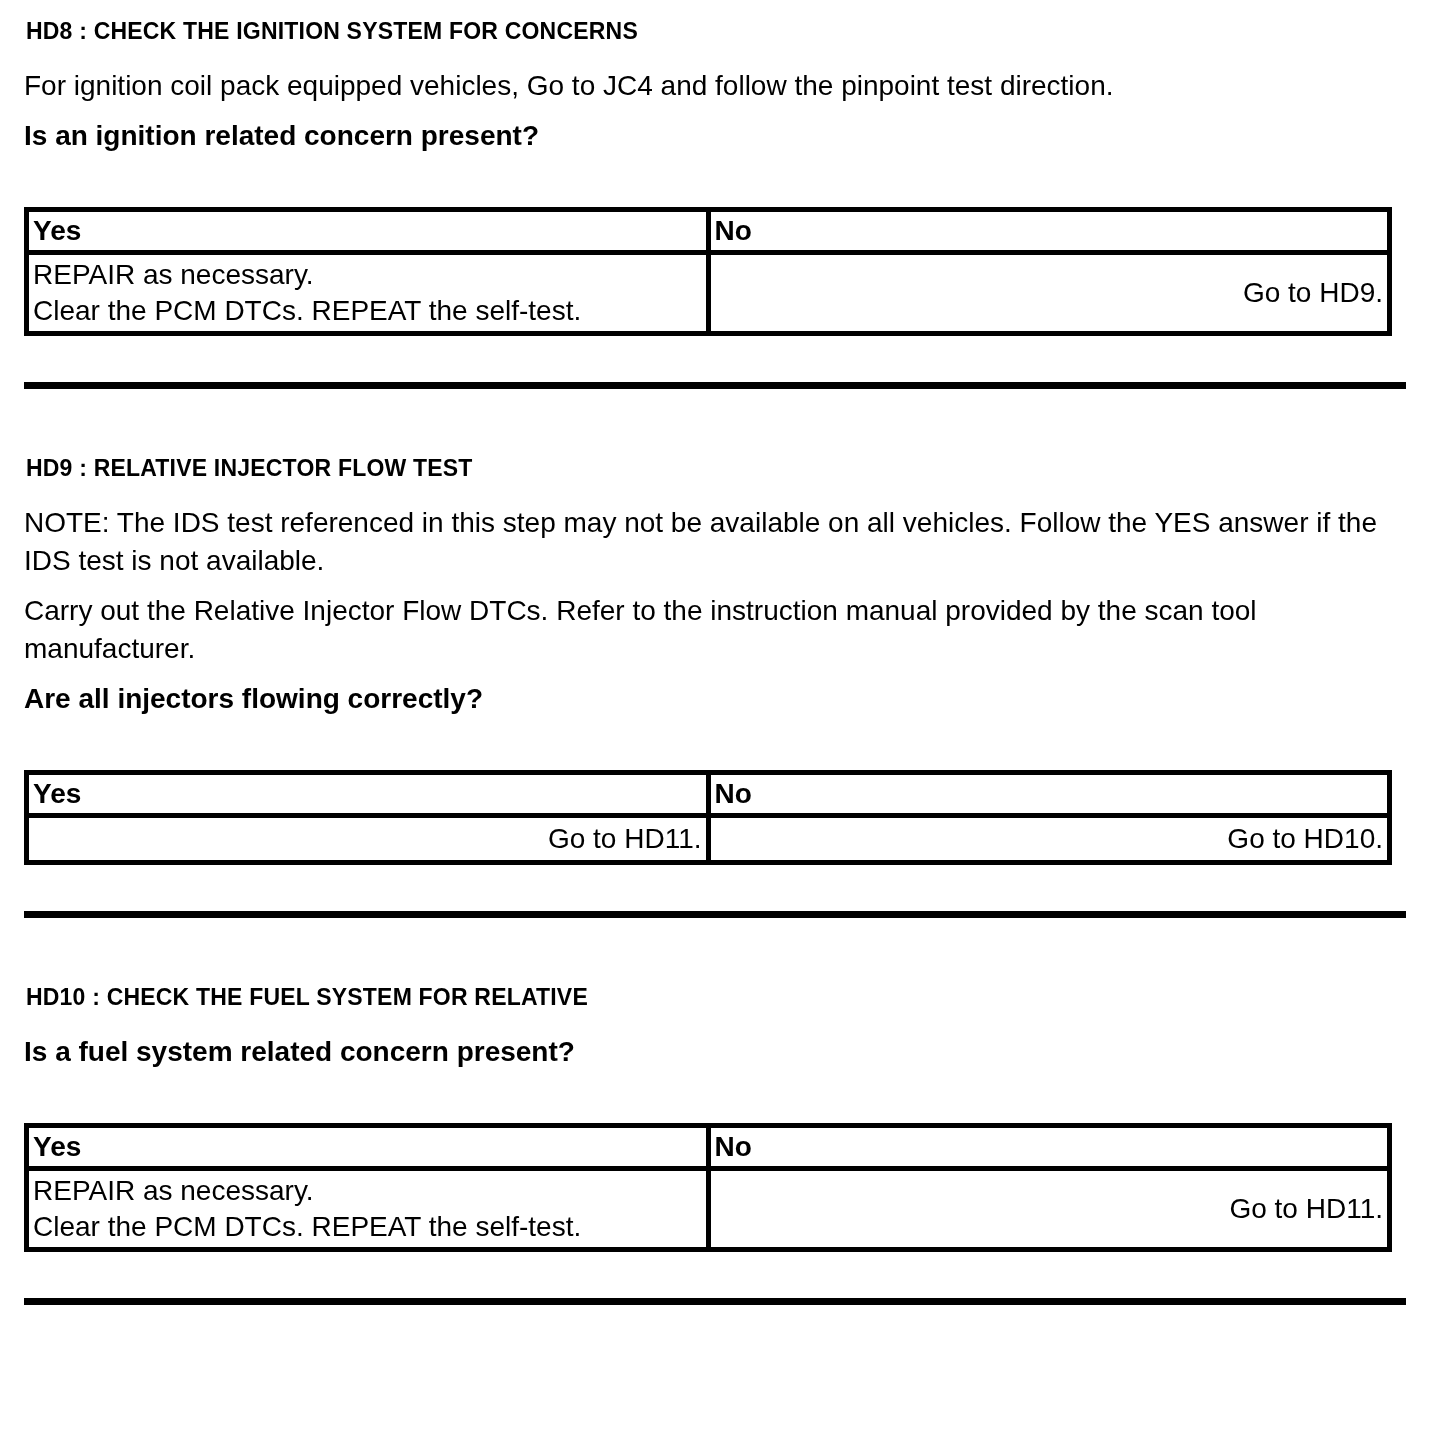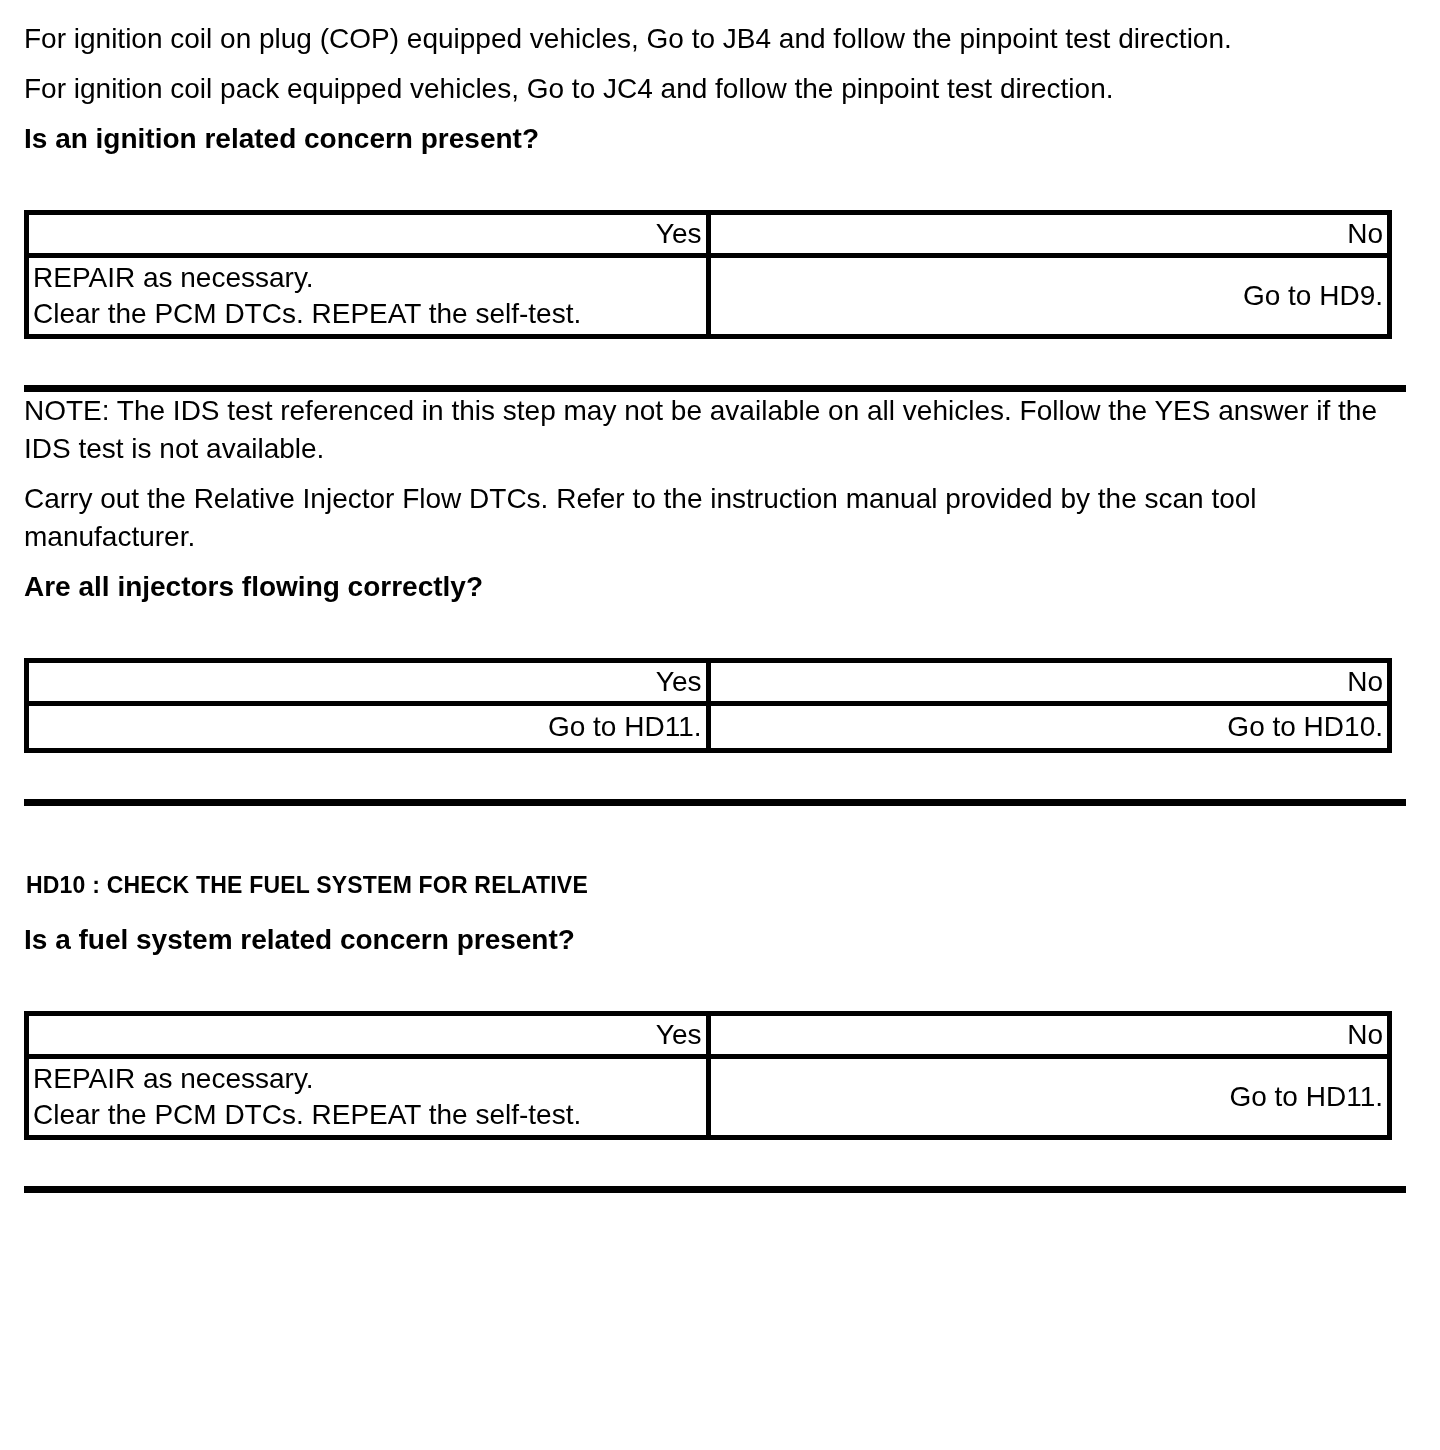--- a/index.html
+++ b/index.html
@@ -40,22 +40,22 @@
     table-layout: fixed;
     width: 1368px;
     margin-top: 52px;
   }
   table.yn-table th, table.yn-table td {
     border: 5px solid #000000;
     font-size: 28px;
     width: 50%;
   }
   table.yn-table th {
-    font-weight: normal;
-    text-align: right;
+    font-weight: bold;
+    text-align: left;
     line-height: 36px;
     padding: 1px 4px;
   }
   td.cell-center {
     text-align: right;
     vertical-align: middle;
     line-height: 36px;
     padding: 3px 4px;
     height: 42px;
   }
@@ -72,21 +72,21 @@
     margin-top: 46px;
     border: none;
   }
 </style>
 </head>
 <body>
 
 <div class="page">
 
   <div class="section">
-    <p class="para">For ignition coil on plug (COP) equipped vehicles, Go to JB4 and follow the pinpoint test direction.</p>
+    <div class="section-heading">HD8 : CHECK THE IGNITION SYSTEM FOR CONCERNS</div>
     <p class="para">For ignition coil pack equipped vehicles, Go to JC4 and follow the pinpoint test direction.</p>
     <p class="question">Is an ignition related concern present?</p>
     <table class="yn-table">
       <thead>
         <tr>
           <th>Yes</th>
           <th>No</th>
         </tr>
       </thead>
       <tbody>
@@ -96,20 +96,21 @@
             <div class="cell-line">Clear the PCM DTCs. REPEAT the self-test.</div>
           </td>
           <td class="cell-center">Go to HD9.</td>
         </tr>
       </tbody>
     </table>
     <div class="rule"></div>
   </div>
 
   <div class="section">
+    <div class="section-heading">HD9 : RELATIVE INJECTOR FLOW TEST</div>
     <p class="para">NOTE: The IDS test referenced in this step may not be available on all vehicles. Follow the YES answer if the IDS test is not available.</p>
     <p class="para">Carry out the Relative Injector Flow DTCs. Refer to the instruction manual provided by the scan tool manufacturer.</p>
     <p class="question">Are all injectors flowing correctly?</p>
     <table class="yn-table">
       <thead>
         <tr>
           <th>Yes</th>
           <th>No</th>
         </tr>
       </thead>

